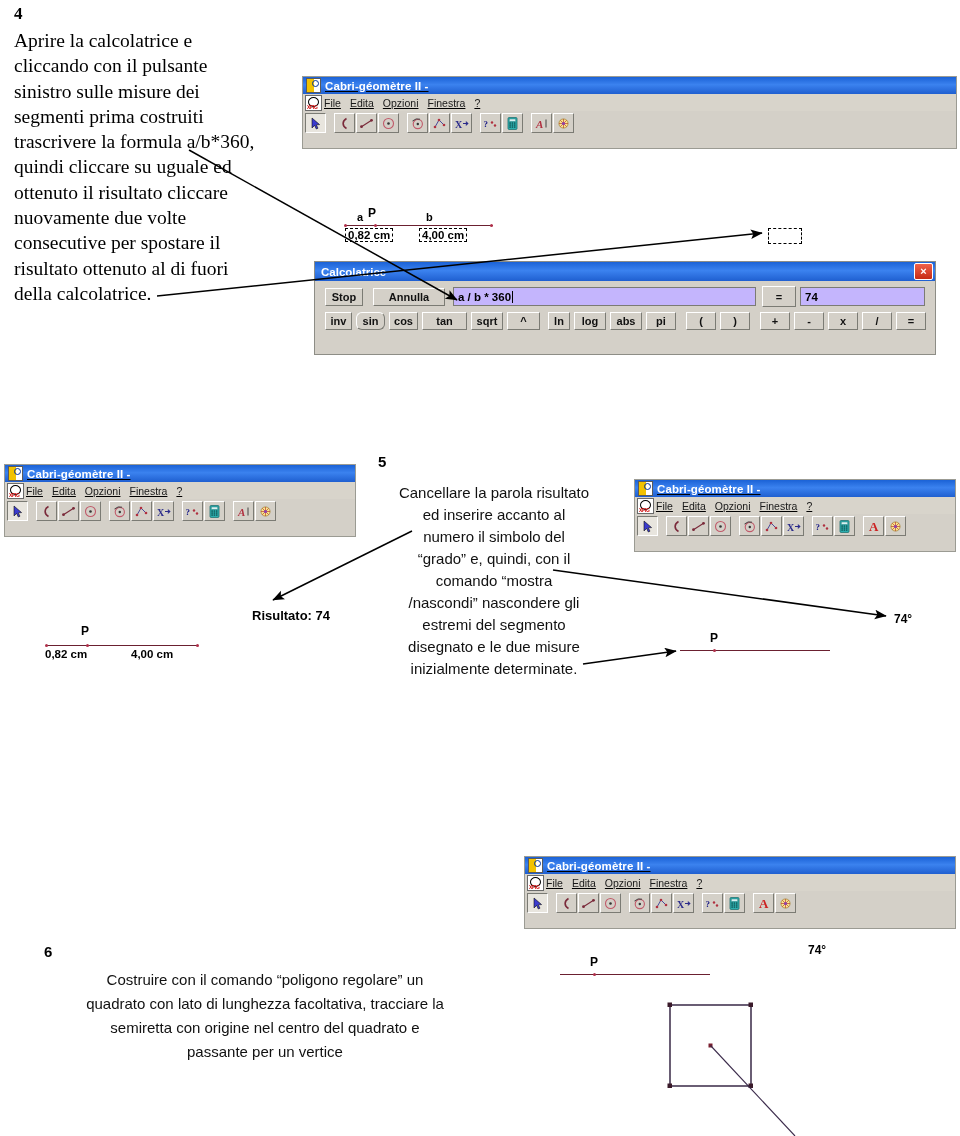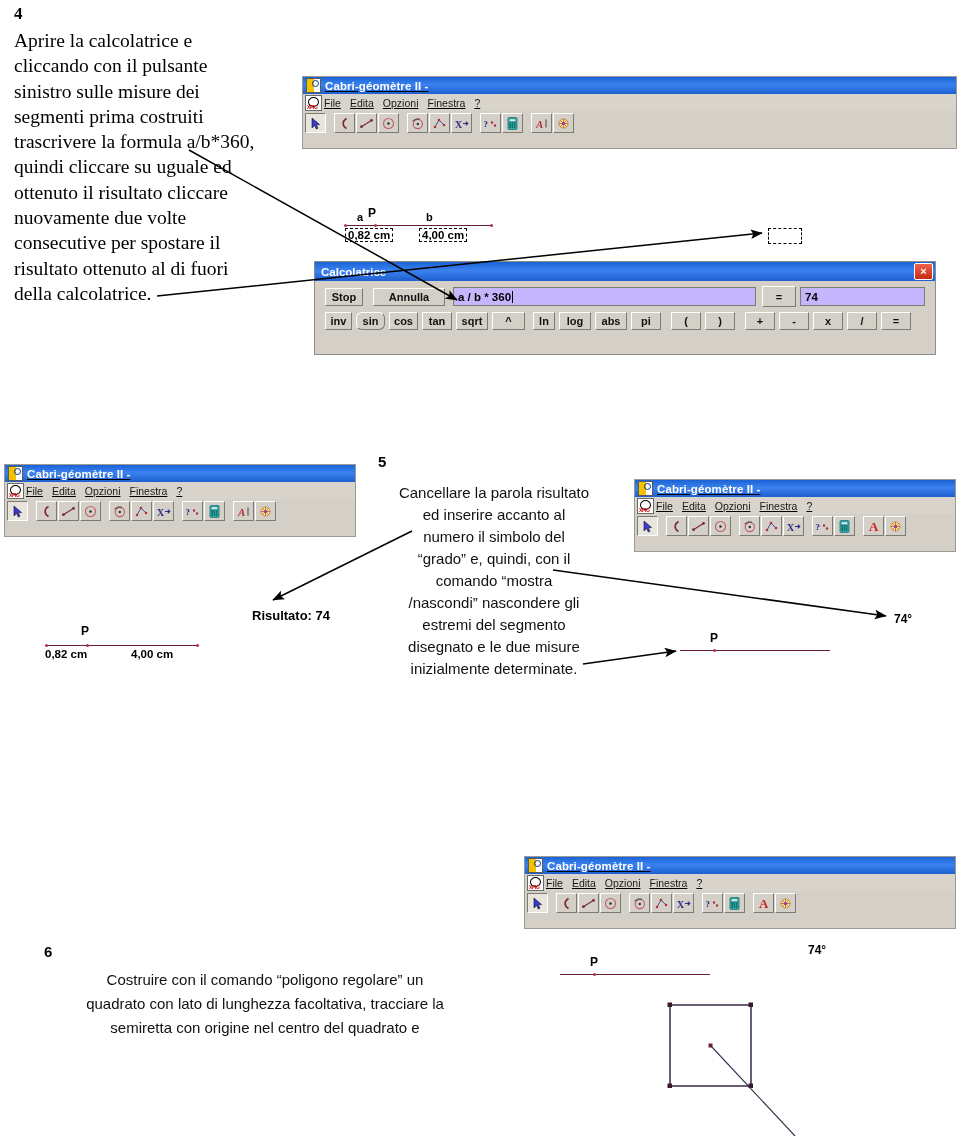--- a/index.html
+++ b/index.html
@@ -406,21 +406,21 @@
       <span>a / b * 360</span>
         <span class="kcaret"></span>
     </div>
     <div class="cbtn" style="width:34px; height:21px; margin-left:6px;">=</div>
     <div class="cfield" style="width:125px; margin-right:6px;">74</div>
   </div>
   <div class="calc-row" style="padding-top:2px; padding-left:10px; padding-right:10px;">
     <div class="cbtn" style="width:27px; flex:0 0 auto;text-align:center;">inv</div>
     <div class="cbtn" style="width:29px; flex:0 0 auto;border-radius:6px;">sin</div>
     <div class="cbtn" style="width:29px; flex:0 0 auto;">cos</div>
-    <div class="cbtn" style="width:30px; flex:0 0 auto;">tan</div>
+    <div class="cbtn" style="width:45px; flex:0 0 auto;">tan</div>
     <div class="cbtn" style="width:32px; flex:0 0 auto;">sqrt</div>
     <div class="cbtn" style="width:33px; flex:0 0 auto; margin-right:8px;">^</div>
     <div class="cbtn" style="width:22px; flex:0 0 auto;">ln</div>
     <div class="cbtn" style="width:32px; flex:0 0 auto;">log</div>
     <div class="cbtn" style="width:32px; flex:0 0 auto;">abs</div>
     <div class="cbtn" style="width:30px; flex:0 0 auto;">pi</div>
     <div class="cbtn" style="width:30px; flex:0 0 auto; margin-left:6px;">(</div>
     <div class="cbtn" style="width:30px; flex:0 0 auto;">)</div>
     <div class="cbtn" style="width:30px; flex:0 0 auto; margin-left:6px;">+</div>
     <div class="cbtn" style="width:30px; flex:0 0 auto;">-</div>
@@ -663,20 +663,21 @@
   <div class="abs seg" style="left:0px; top:18px; width:150px;"></div>
   <div class="abs segdot" style="left:33px; top:17px;"></div>
 </div>
 
 <div class="abs step-num" style="left:44px; top:943px;">6</div>
 
 <div class="abs sans-block" style="left:30px; top:968px; width:470px; line-height:24px;">
   <div>Costruire con il comando “poligono regolare” un</div>
   <div>quadrato con lato di lunghezza facoltativa, tracciare la</div>
   <div>semiretta con origine nel centro del quadrato e</div>
+  <div>passante per un vertice</div>
 </div>
 
 <div class="abs cabri" style="left:524px; top:856px; width:432px; height:73px;">
   <div class="cabri-title">
     <div class="appicon"></div>
     <div class="ttl">Cabri-géomètre II -</div>
   </div>
   <div class="cabri-menubar">
     <div class="menuicon">
         <div class="arc"></div>

